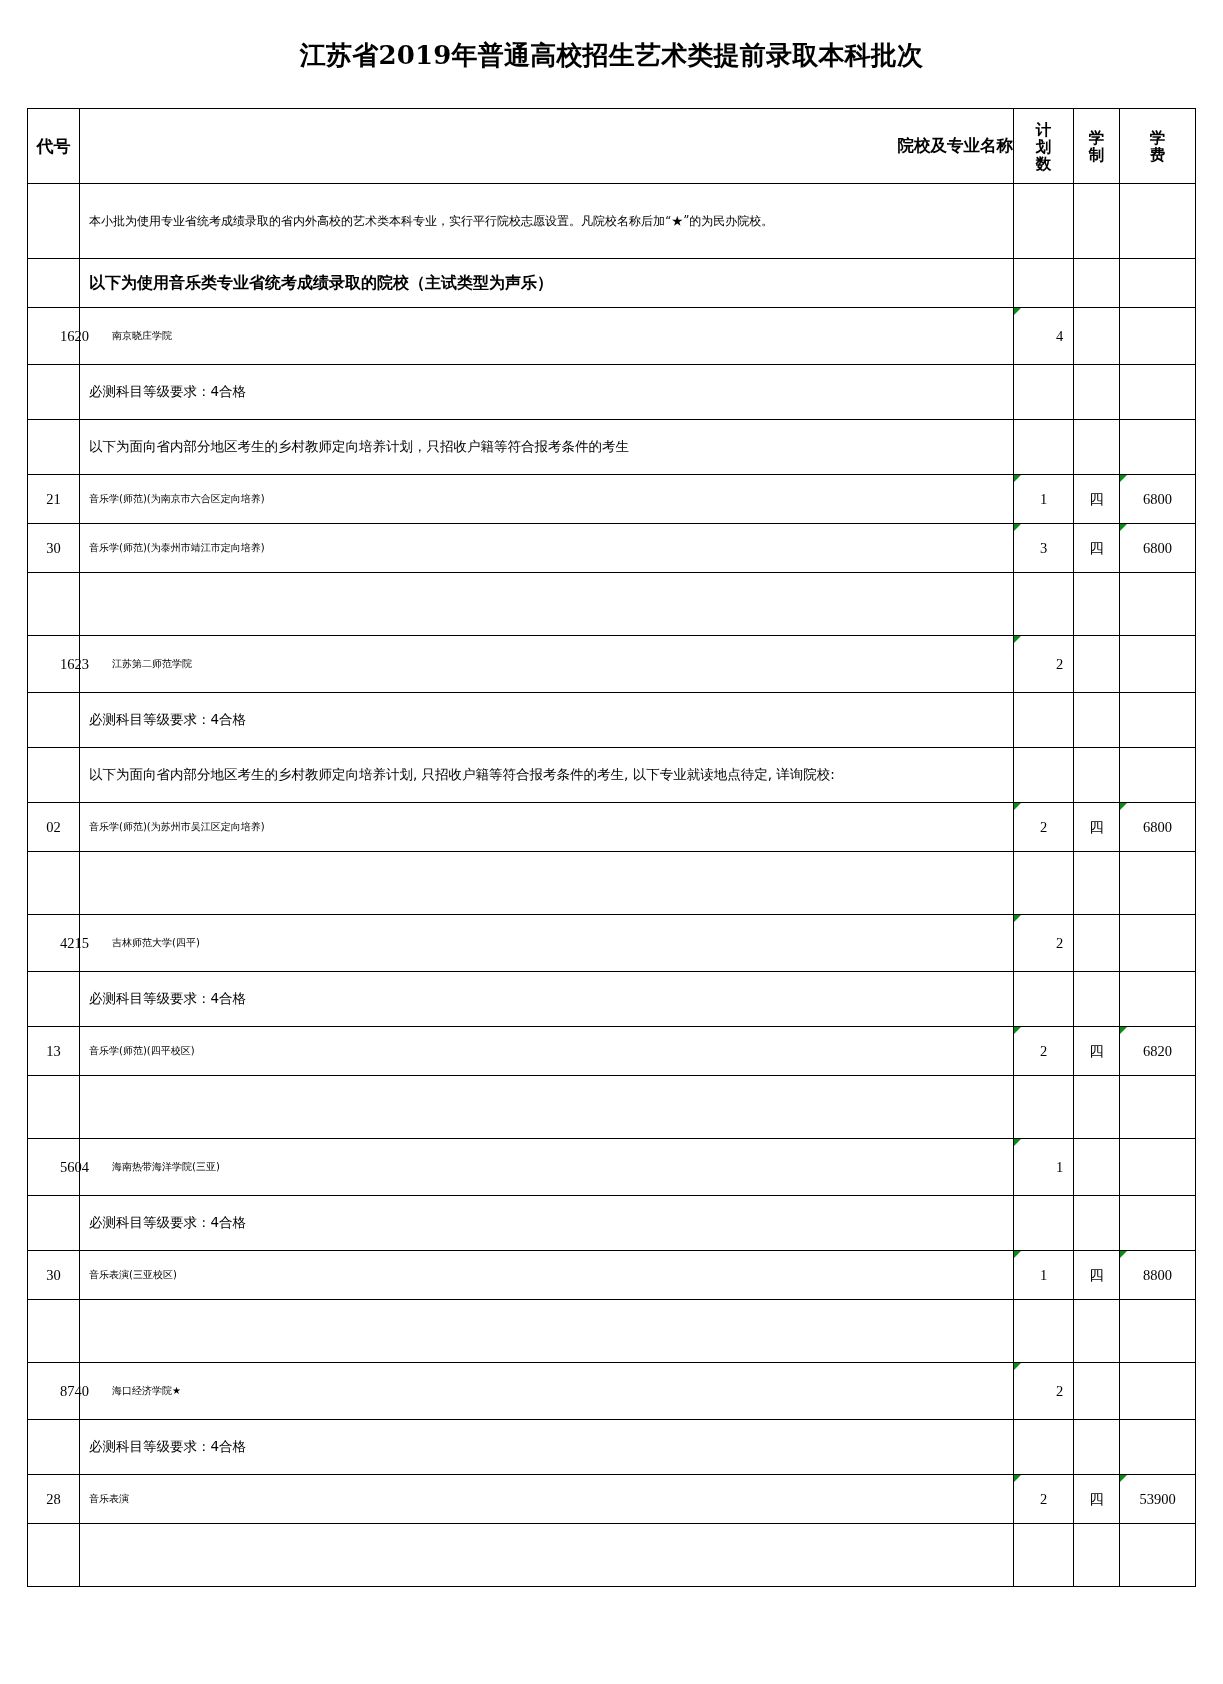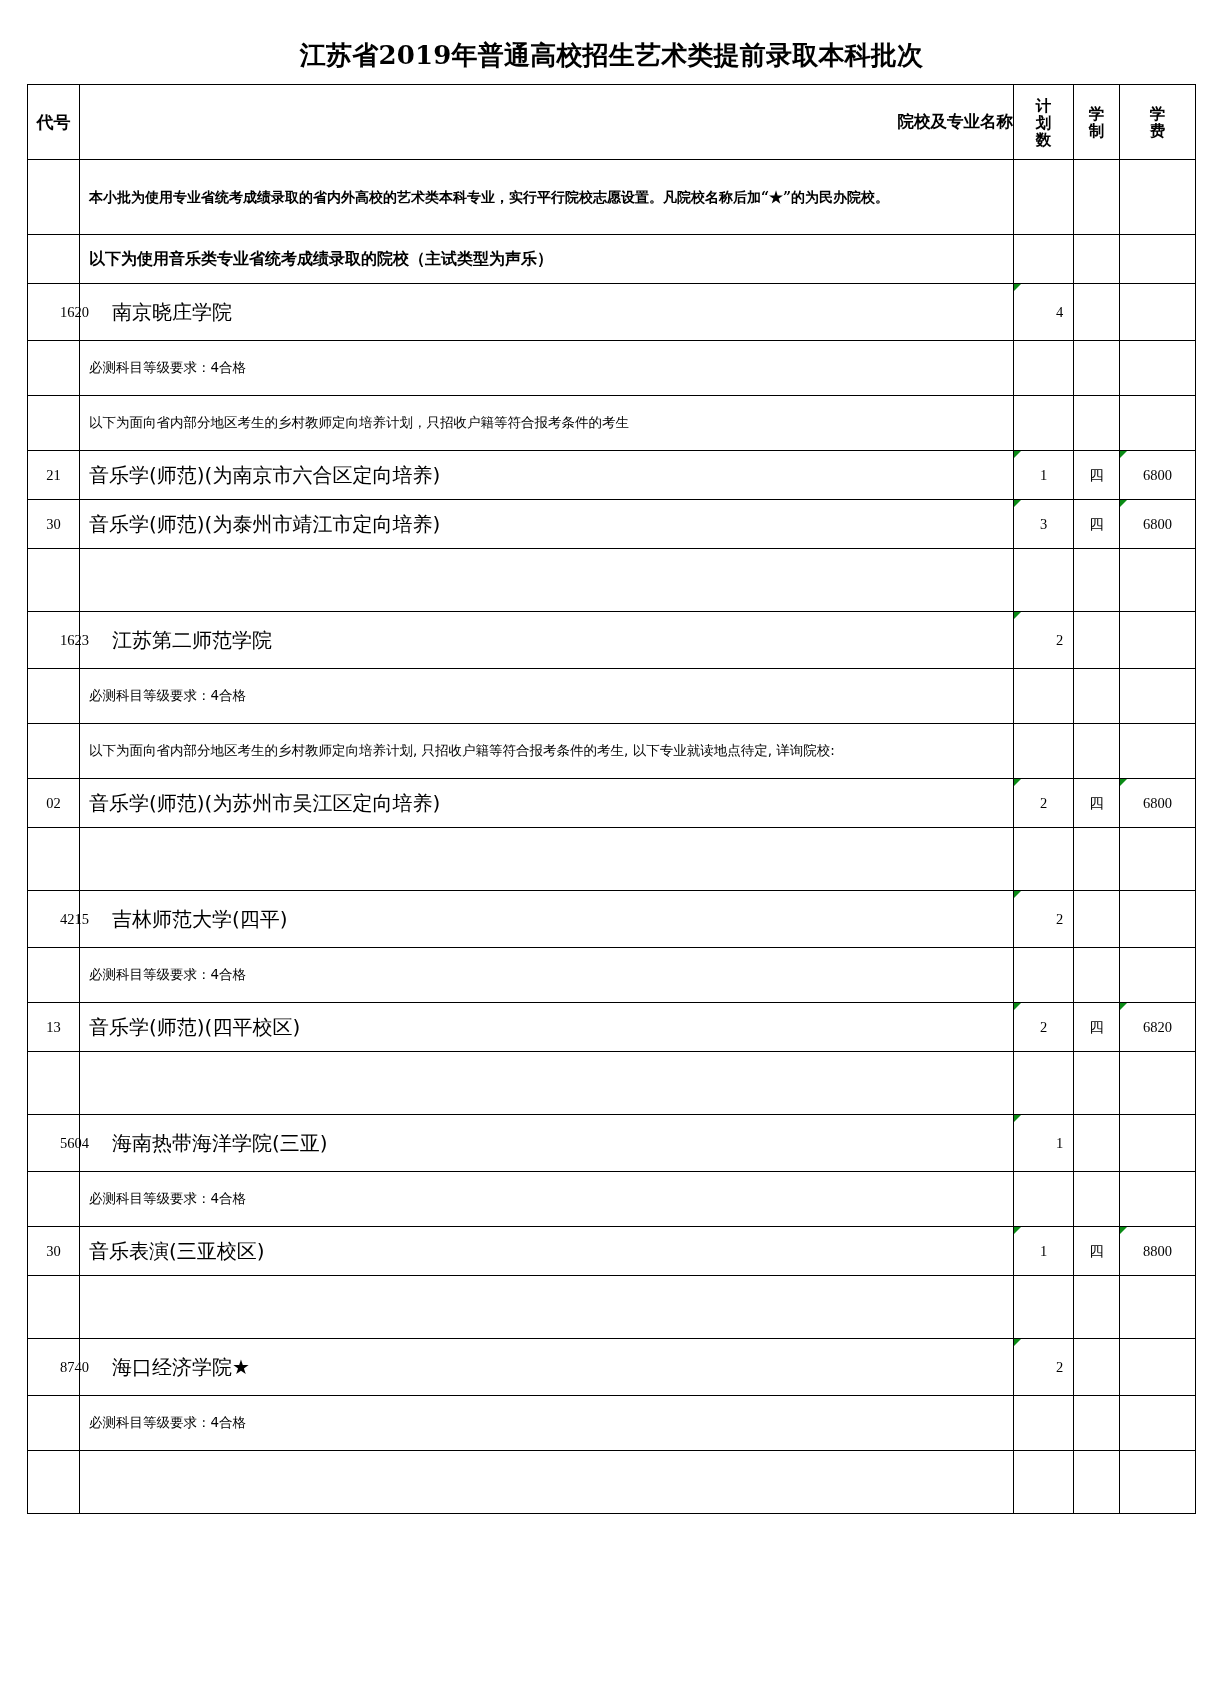--- a/index.html
+++ b/index.html
@@ -33,21 +33,21 @@
     padding-bottom: 10px;
     font-family: "DejaVu Serif", "Liberation Serif", serif;
   }
   .doc-title .line { display: block; }
 
   
   .plan-table {
     border-collapse: collapse;
     table-layout: fixed;
     width: 1055px;
-    margin: 1px auto 0 auto;
+    margin: 25px auto 0 auto;
     border: 1px solid #000;
   }
   .plan-table td, .plan-table th {
     border: 1px solid #000;
     padding: 0;
     vertical-align: middle;
     font-size: 14.5px;
     position: relative;
   }
 
@@ -78,36 +78,36 @@
 
   
   td.code-cell {
     text-align: center;
     font-size: 14.5px;
     font-family: "Liberation Serif", serif;
   }
   td.name-cell {
     text-align: left;
     padding-left: 9px;
-    font-size: 20px;
+    font-size: 10px;
     font-family: "DejaVu Sans", "Liberation Sans", sans-serif;
   }
   td.num-cell {
     text-align: center;
     font-size: 14.5px;
   }
   td.fee-cell {
     text-align: center;
     font-size: 14.5px;
   }
 
   
   .note-strong td.name-cell {
-    font-weight: bold;
-    font-size: 14px;
+    font-weight: normal;
+    font-size: 12px;
     line-height: 28px;
     padding-top: 6px;
     padding-bottom: 6px;
     font-family: "DejaVu Serif", "Liberation Serif", serif;
   }
   .note-sub td.name-cell {
     font-weight: bold;
     font-size: 16px;
     font-family: "DejaVu Serif", "Liberation Serif", serif;
   }
@@ -326,20 +326,27 @@
           <td class="num-cell"></td>
           <td class="fee-cell"><span></span></td>
         </tr>
         <tr class="note-plain r-h54">
           <td class="code-cell"></td>
           <td class="name-cell">必测科目等级要求：4合格</td>
           <td class="num-cell"><span></span></td>
           <td class="num-cell"></td>
           <td class="fee-cell"><span></span></td>
         </tr>
+        <tr class="r-h48">
+          <td class="code-cell">28</td>
+          <td class="name-cell">音乐表演</td>
+          <td class="num-cell plan-with-cmt"><span class="cmt"></span><span>2</span></td>
+          <td class="num-cell">四</td>
+          <td class="fee-cell fee-with-cmt"><span class="cmt"></span><span>53900</span></td>
+        </tr>
         <tr class="r-h62">
           <td class="code-cell"></td>
           <td class="name-cell"></td>
           <td class="num-cell"><span></span></td>
           <td class="num-cell"></td>
           <td class="fee-cell"><span></span></td>
         </tr>
       </tbody>
   </table>
 

